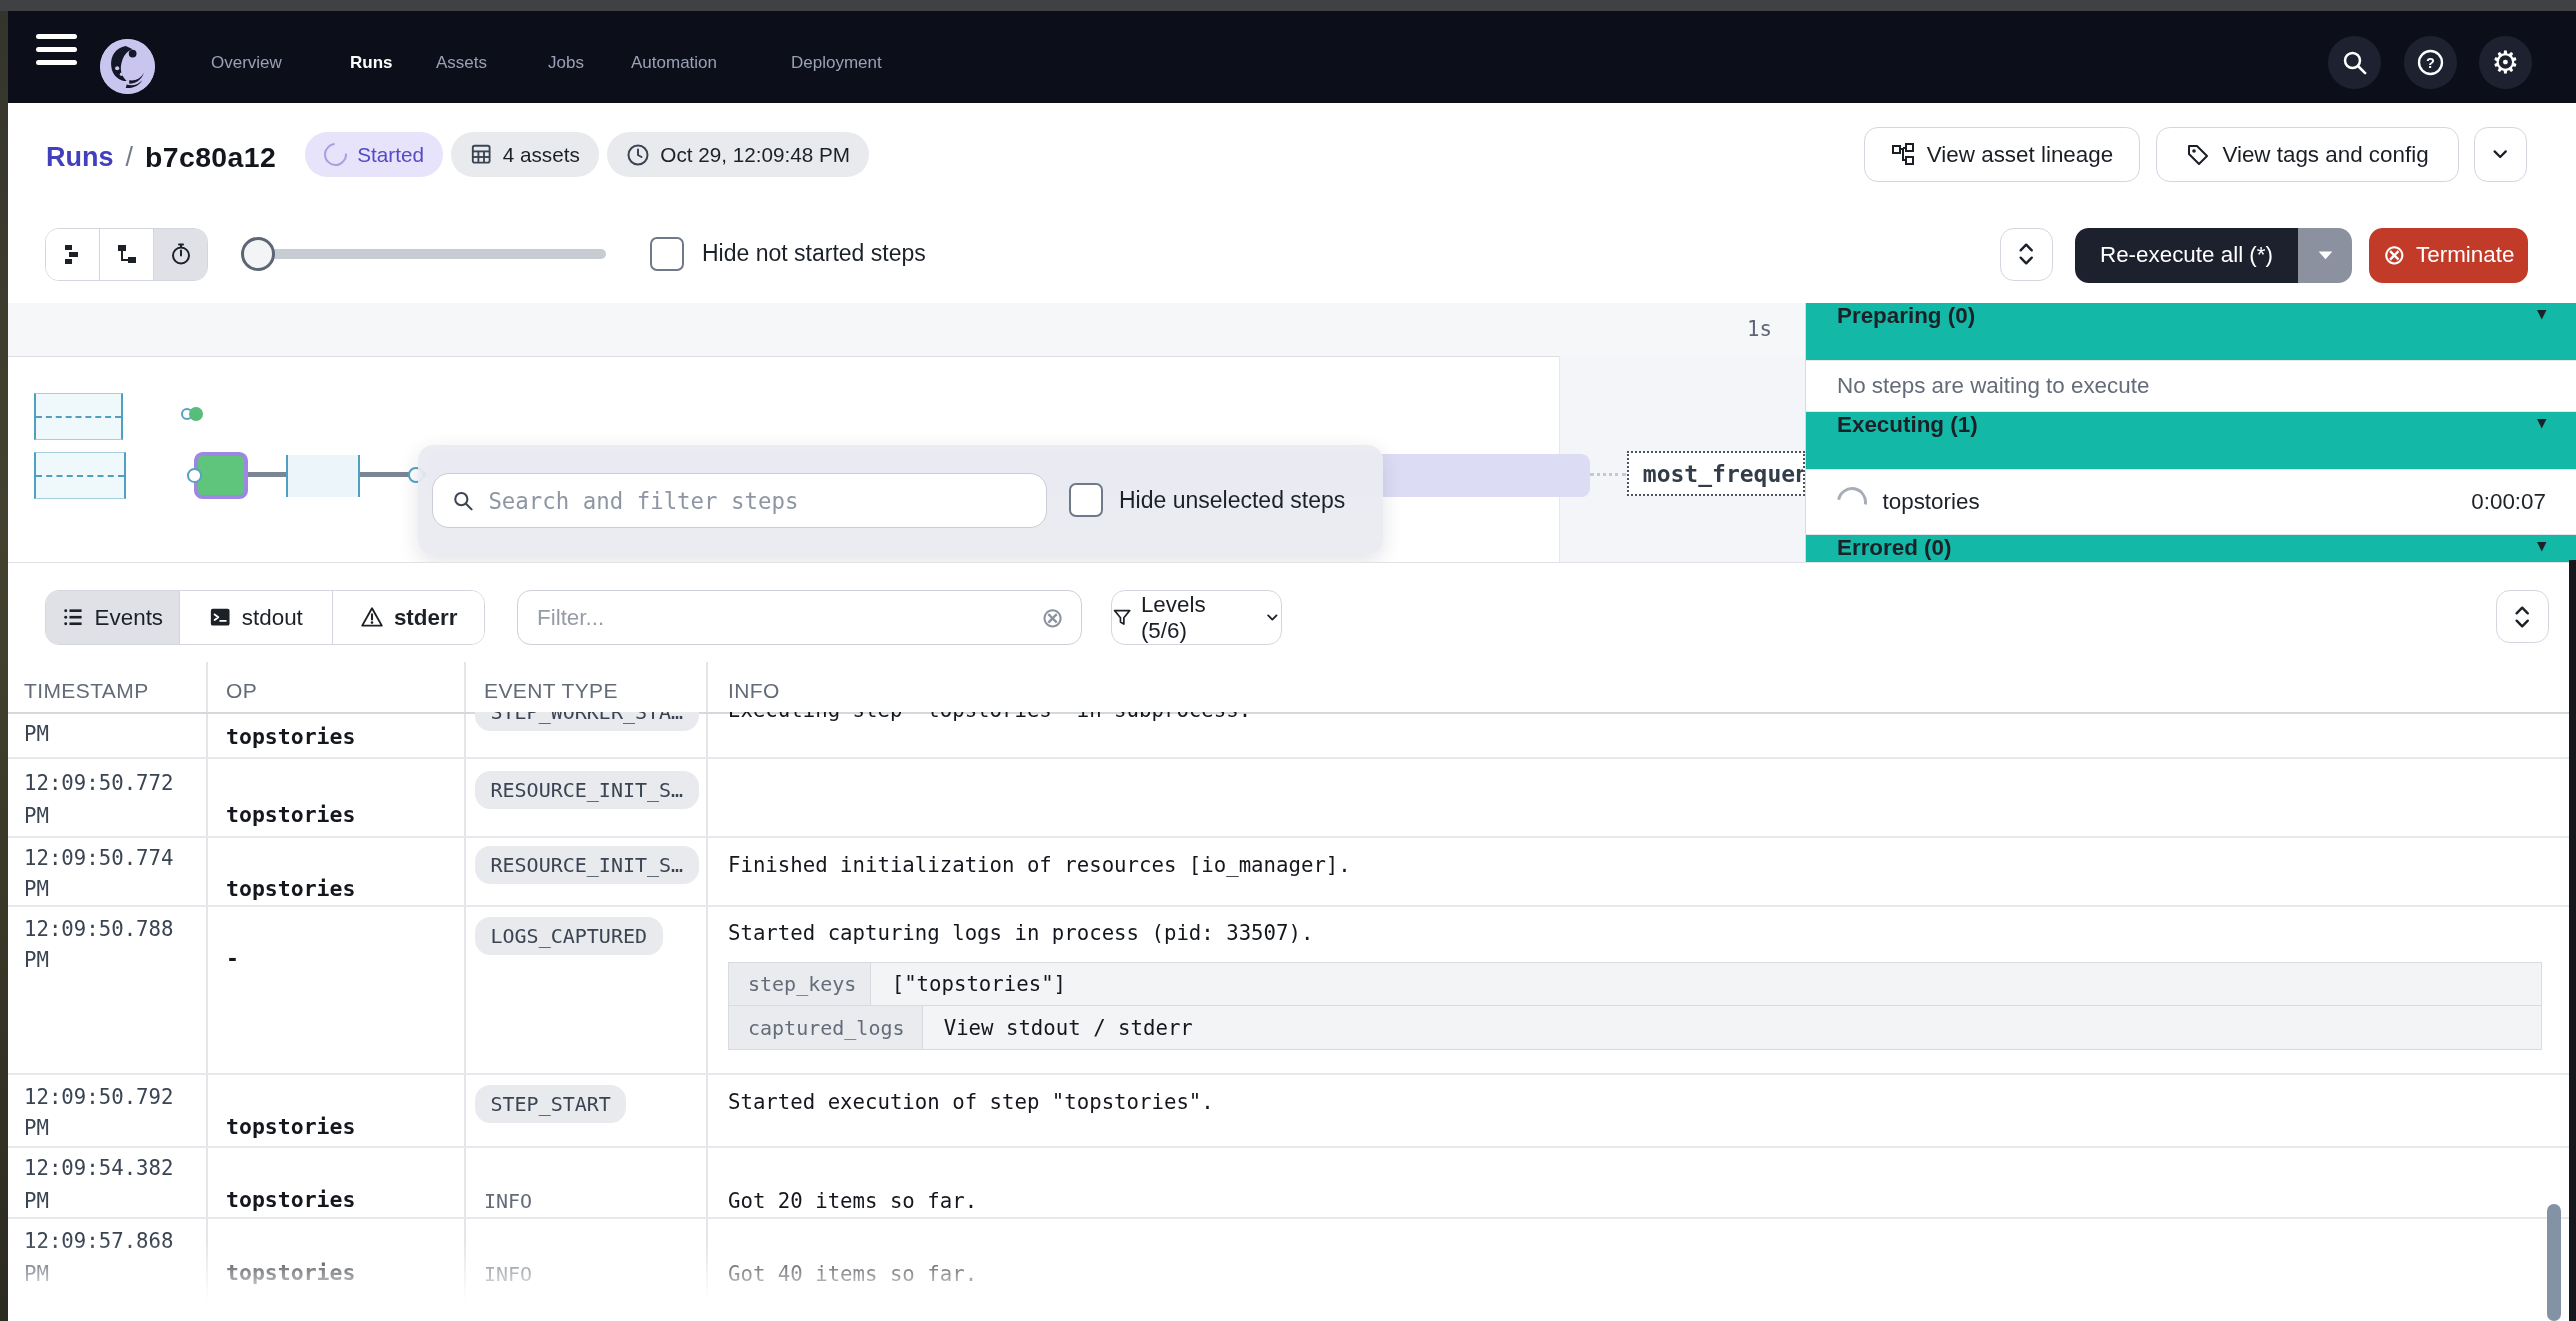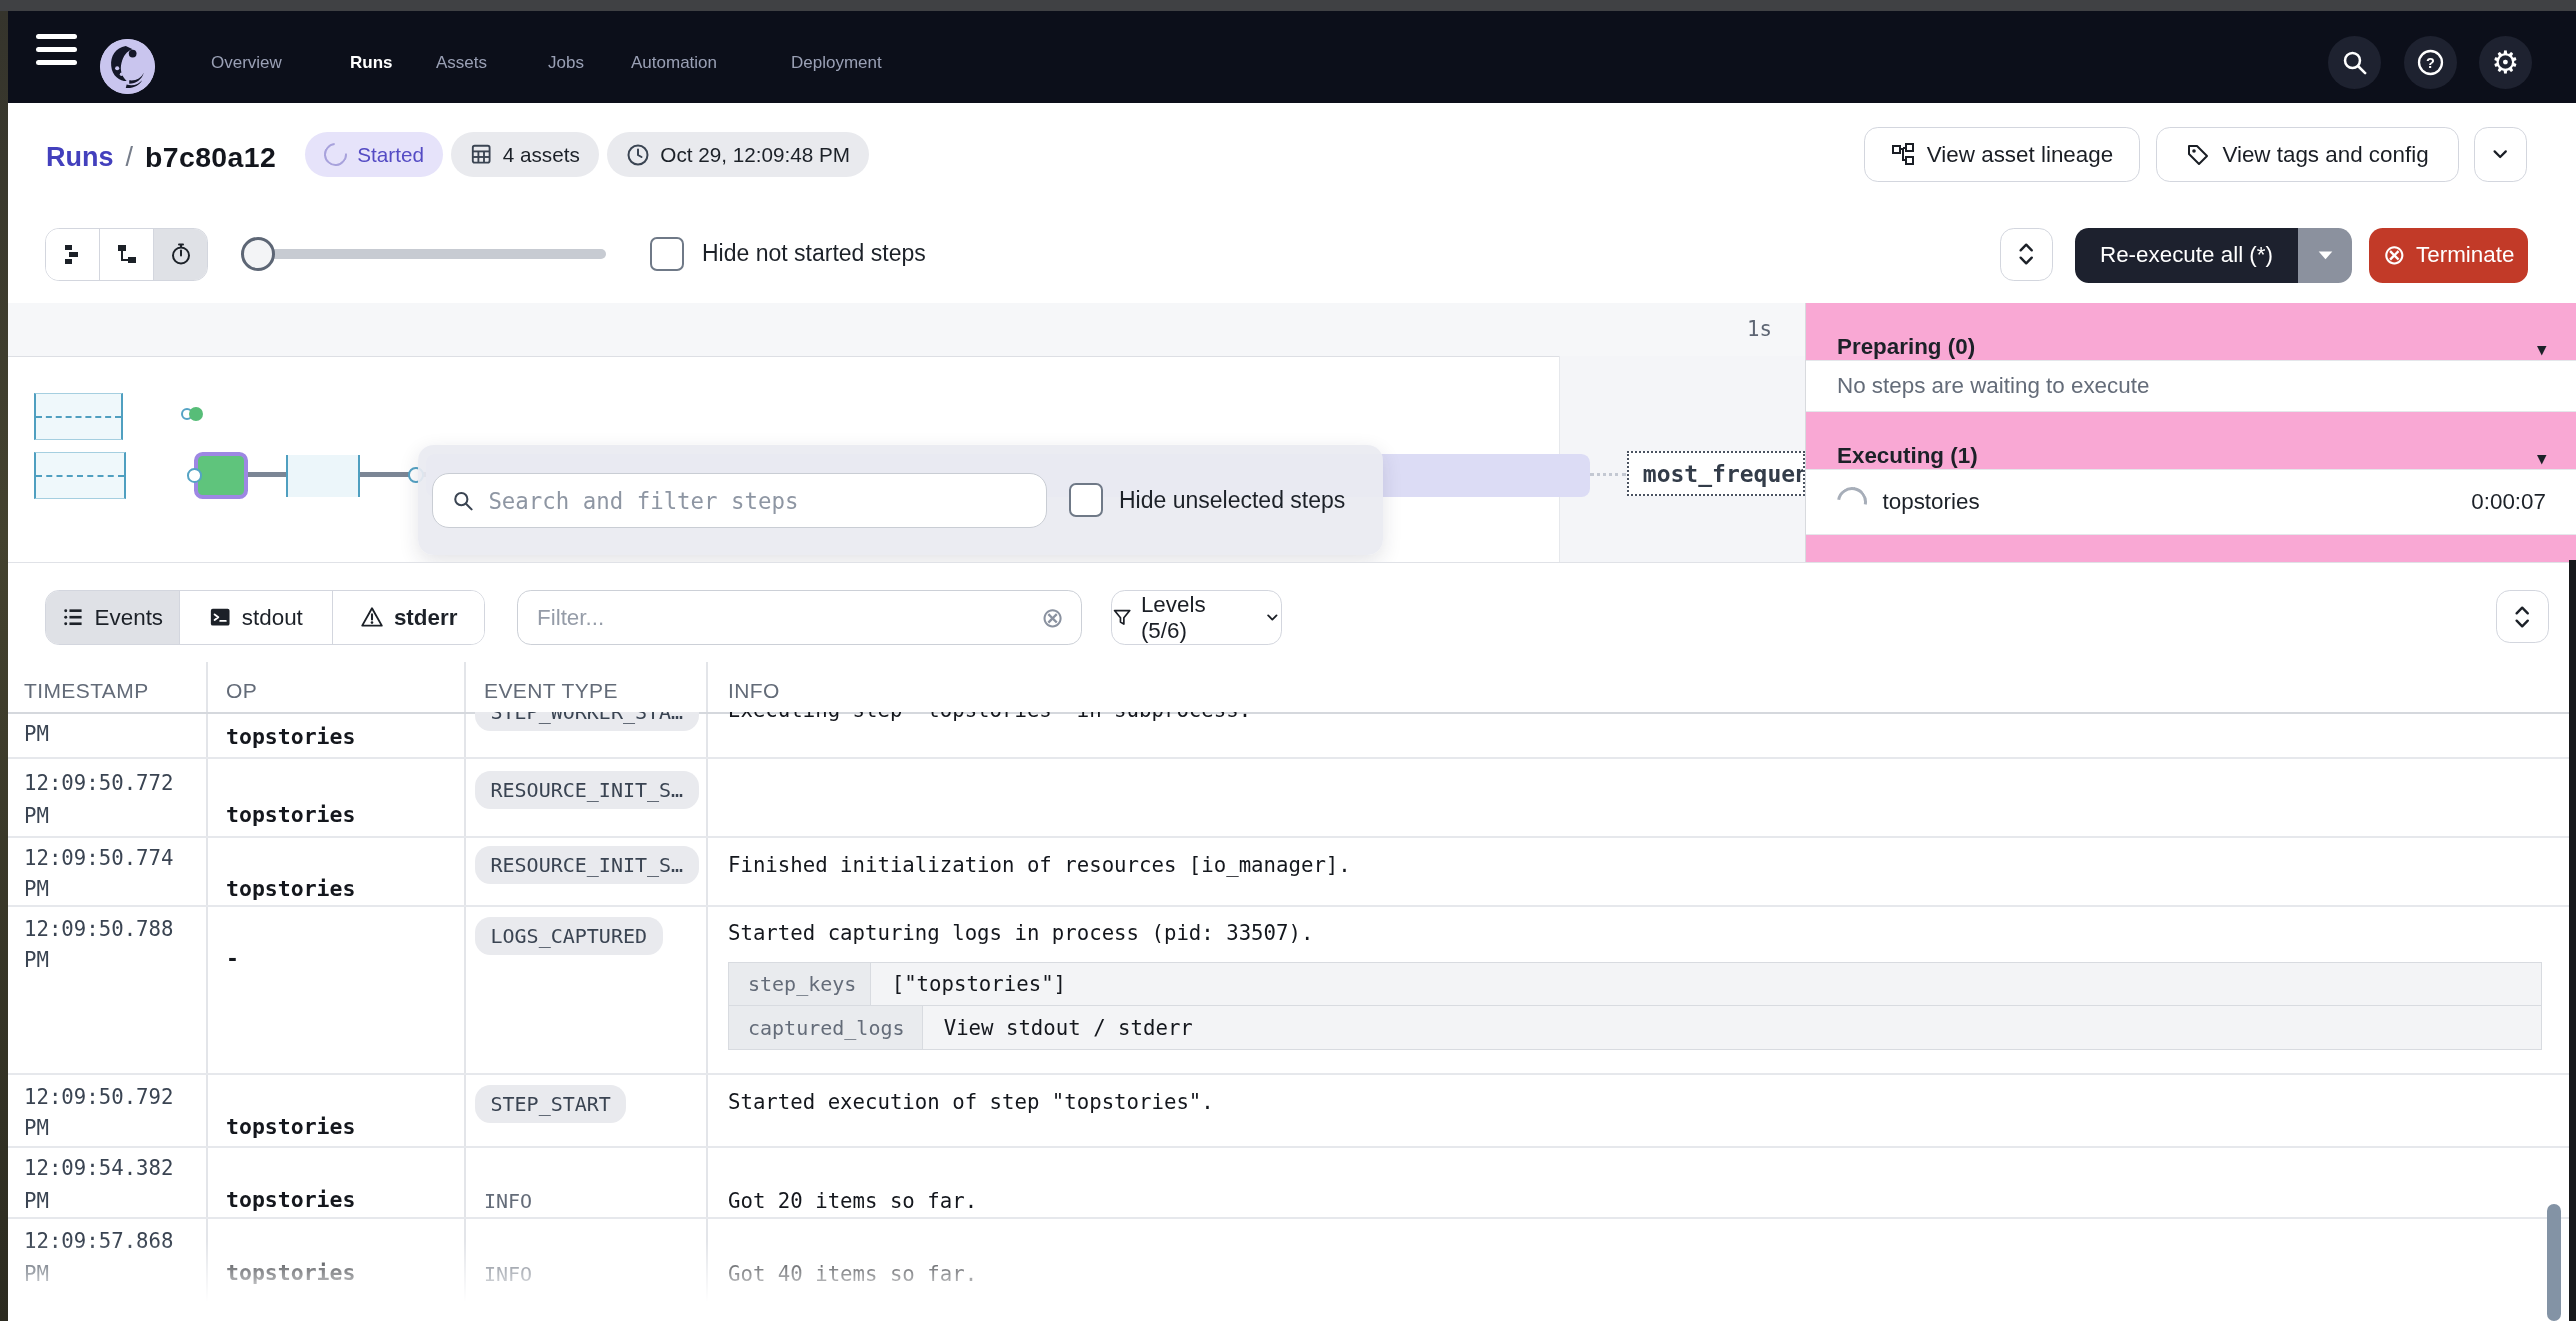--- a/index.html
+++ b/index.html
@@ -55,21 +55,21 @@
   .ring{border-radius:50%;box-sizing:border-box;background:transparent;}
   .band{background:#dcdcf5;border-radius:8.6px;}
   .overlay{background:rgba(233,234,241,.92);border-radius:15.5px;box-shadow:0 6.9px 20.7px rgba(30,35,60,.12);}
   .search-inp{background:#fff;border:1.7px solid #c9cdd4;border-radius:17px;box-sizing:border-box;display:flex;align-items:center;gap:12px;padding:0 19px;}
   .search-inp input{border:none;outline:none;font-size:22.4px;color:#15803d;width:100%;background:transparent;}
   .search-inp input::placeholder{color:#8e96a3;}
   .dotbox{background:#fff;border:2.6px dotted #4a5260;box-sizing:border-box;display:flex;align-items:center;padding-left:13.8px;overflow:hidden;}
   .leader{border-top:3.4px dotted #c3c8d2;}
   
   .rpanel{left:1805px;top:0px;width:771px;height:259px;background:#fff;border-left:1.7px solid #d8dade;}
-  .rp-head{height:57px;display:flex;align-items:flex-end;justify-content:space-between;padding:0 31px;background:#f9a8d4;
+  .rp-head{height:57px;display:flex;align-items:flex-start;justify-content:space-between;padding:0 31px;background:#14b8a6;
            border-bottom:1.7px solid #e5e7eb;font-weight:700;font-size:22.4px;cursor:pointer;}
   .rp-row{display:flex;align-items:center;padding:0 31px;border-bottom:1.7px solid #e5e7eb;font-size:22.4px;}
   .tri{font-size:17px;color:#1c2128;}
   .spin2{width:24px;height:24px;border:3.4px solid #a7aeb9;border-left-color:transparent;border-bottom-color:transparent;border-radius:50%;transform:rotate(-35deg);}
   
   .ltb{left:0;top:563px;width:2576px;height:99px;background:#fff;border-bottom:1.7px solid #d9dbe0;}
   .inp{border:1.7px solid #ccd0d7;border-radius:13.8px;background:#fff;display:flex;align-items:center;padding:0 17px;gap:10.3px;box-sizing:border-box;}
   .inp input{border:none;outline:none;font-size:22.4px;color:#3a4452;width:100%;}
   .inp input::placeholder{color:#959ca8;}
   

